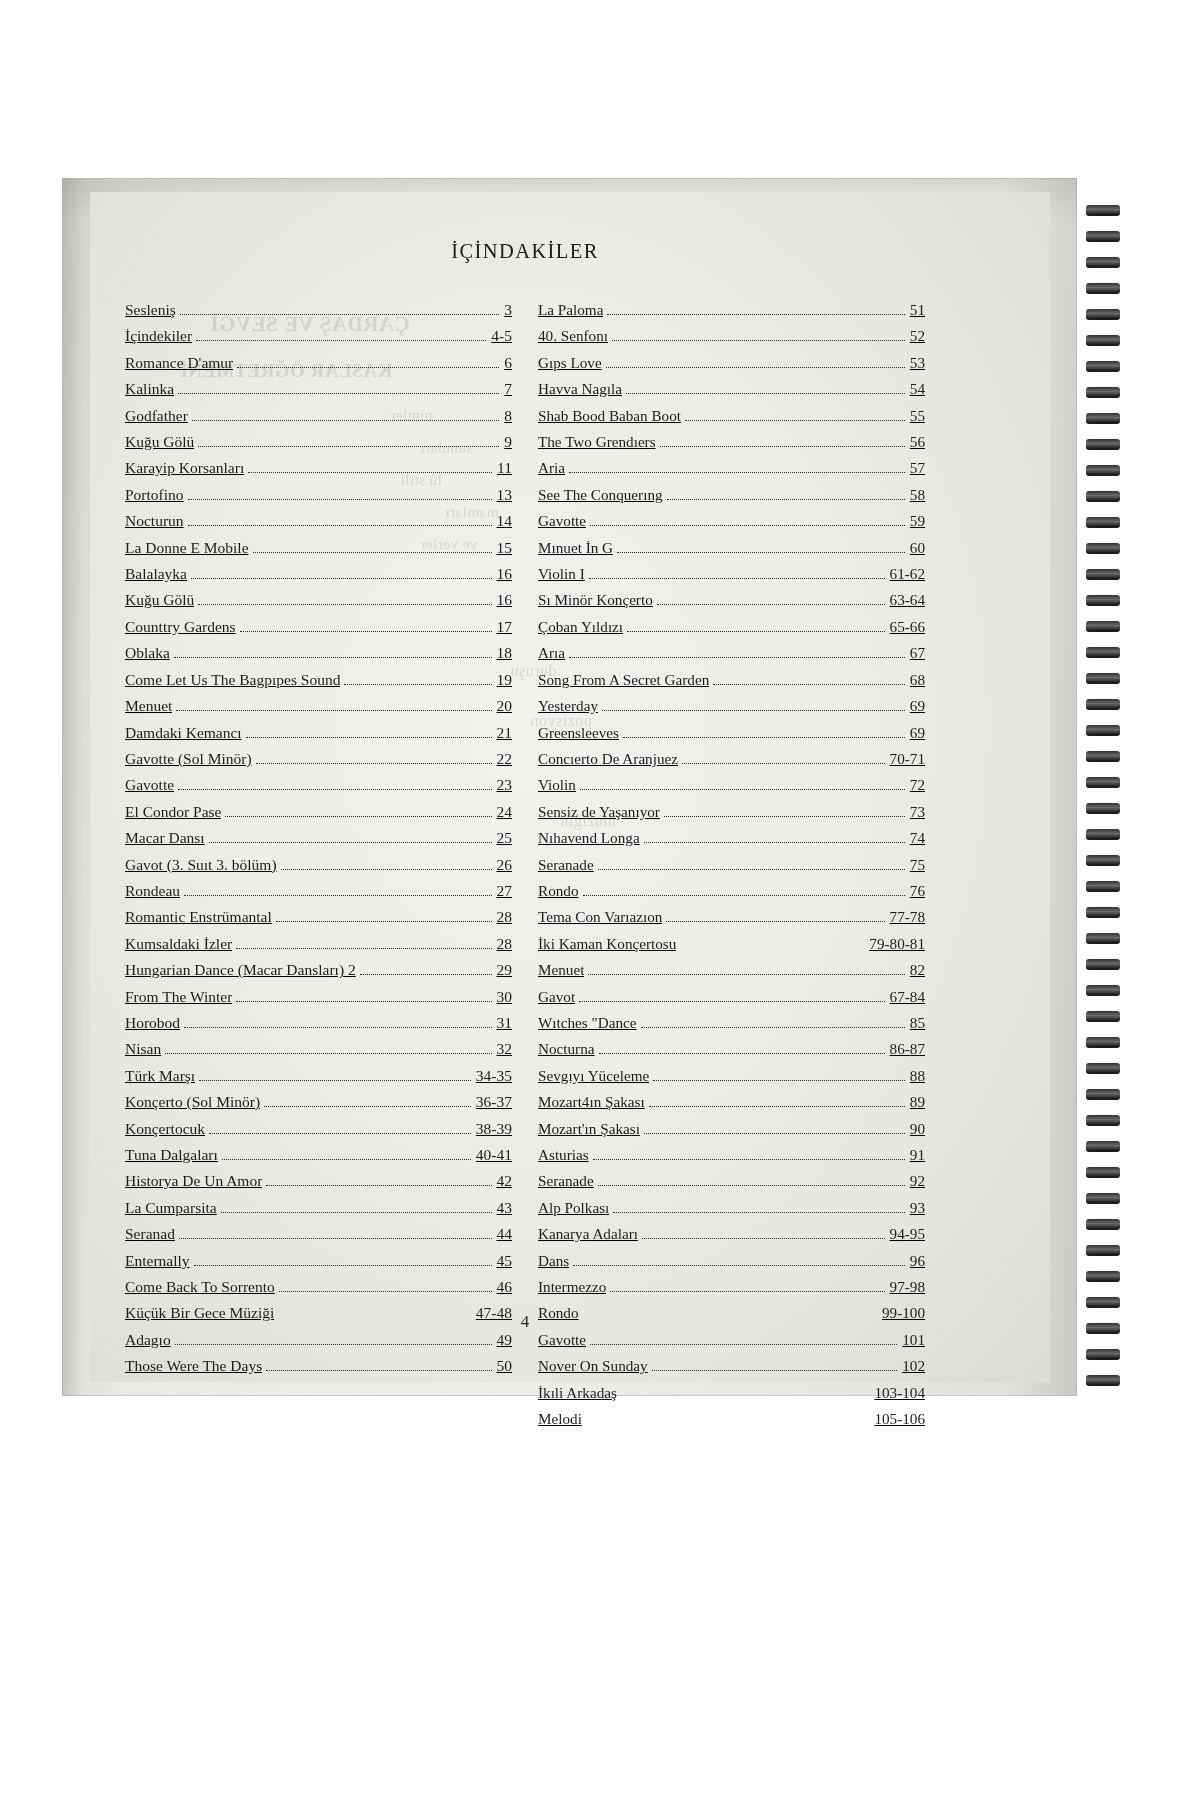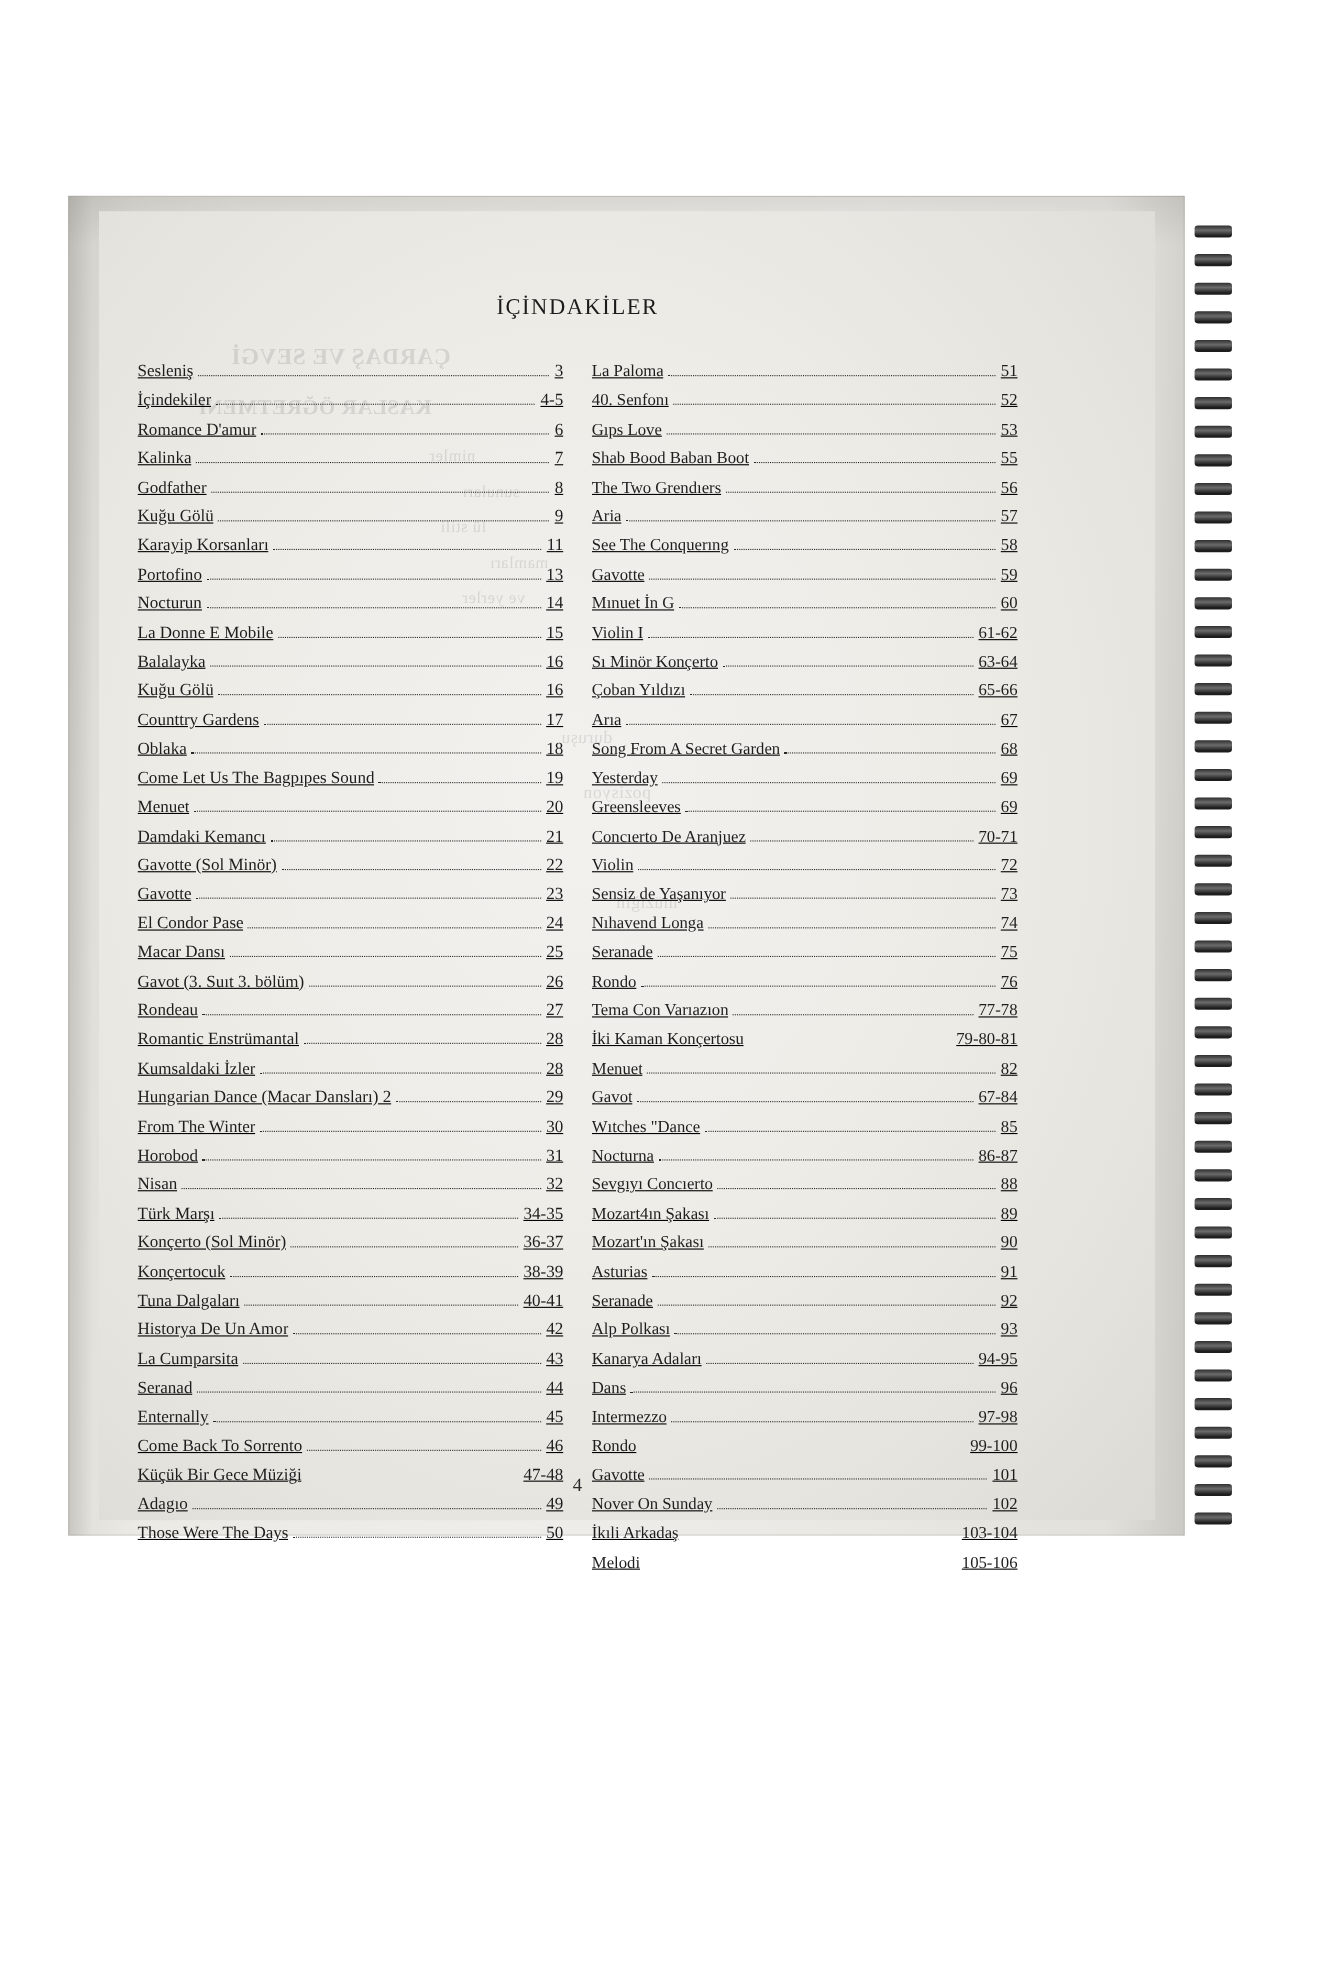--- a/index.html
+++ b/index.html
@@ -75,21 +75,20 @@
     border-radius: 3px;
     box-shadow: 0 1px 0 rgba(255,255,255,0.25);
   }
 
   
   #content {
     position: absolute;
     left: 125px;
     top: 240px;
     width: 800px;
-    margin-top: 28px;
   }
   #title {
     text-align: center;
     font-size: 20.5px;
     letter-spacing: 1.4px;
     color: #1b1b1b;
     font-family: "Liberation Serif", serif;
     margin-bottom: 34px;
   }
   #columns {
@@ -430,20 +429,25 @@
           <span class="t">40. Senfonı</span>
           <span class="dots"></span>
           <span class="p">52</span>
         </div>
         <div class="entry">
           <span class="t">Gıps Love</span>
           <span class="dots"></span>
           <span class="p">53</span>
         </div>
         <div class="entry">
+          <span class="t">Havva Nagıla</span>
+          <span class="dots"></span>
+          <span class="p">54</span>
+        </div>
+        <div class="entry">
           <span class="t">Shab Bood Baban Boot</span>
           <span class="dots"></span>
           <span class="p">55</span>
         </div>
         <div class="entry">
           <span class="t">The Two Grendıers</span>
           <span class="dots"></span>
           <span class="p">56</span>
         </div>
         <div class="entry">
@@ -555,21 +559,21 @@
           <span class="t">Wıtches "Dance</span>
           <span class="dots"></span>
           <span class="p">85</span>
         </div>
         <div class="entry">
           <span class="t">Nocturna</span>
           <span class="dots"></span>
           <span class="p">86-87</span>
         </div>
         <div class="entry">
-          <span class="t">Sevgıyı Concıerto</span>
+          <span class="t">Sevgıyı Yüceleme</span>
           <span class="dots"></span>
           <span class="p">88</span>
         </div>
         <div class="entry">
           <span class="t">Mozart4ın Şakası</span>
           <span class="dots"></span>
           <span class="p">89</span>
         </div>
         <div class="entry">
           <span class="t">Mozart'ın Şakası</span>

